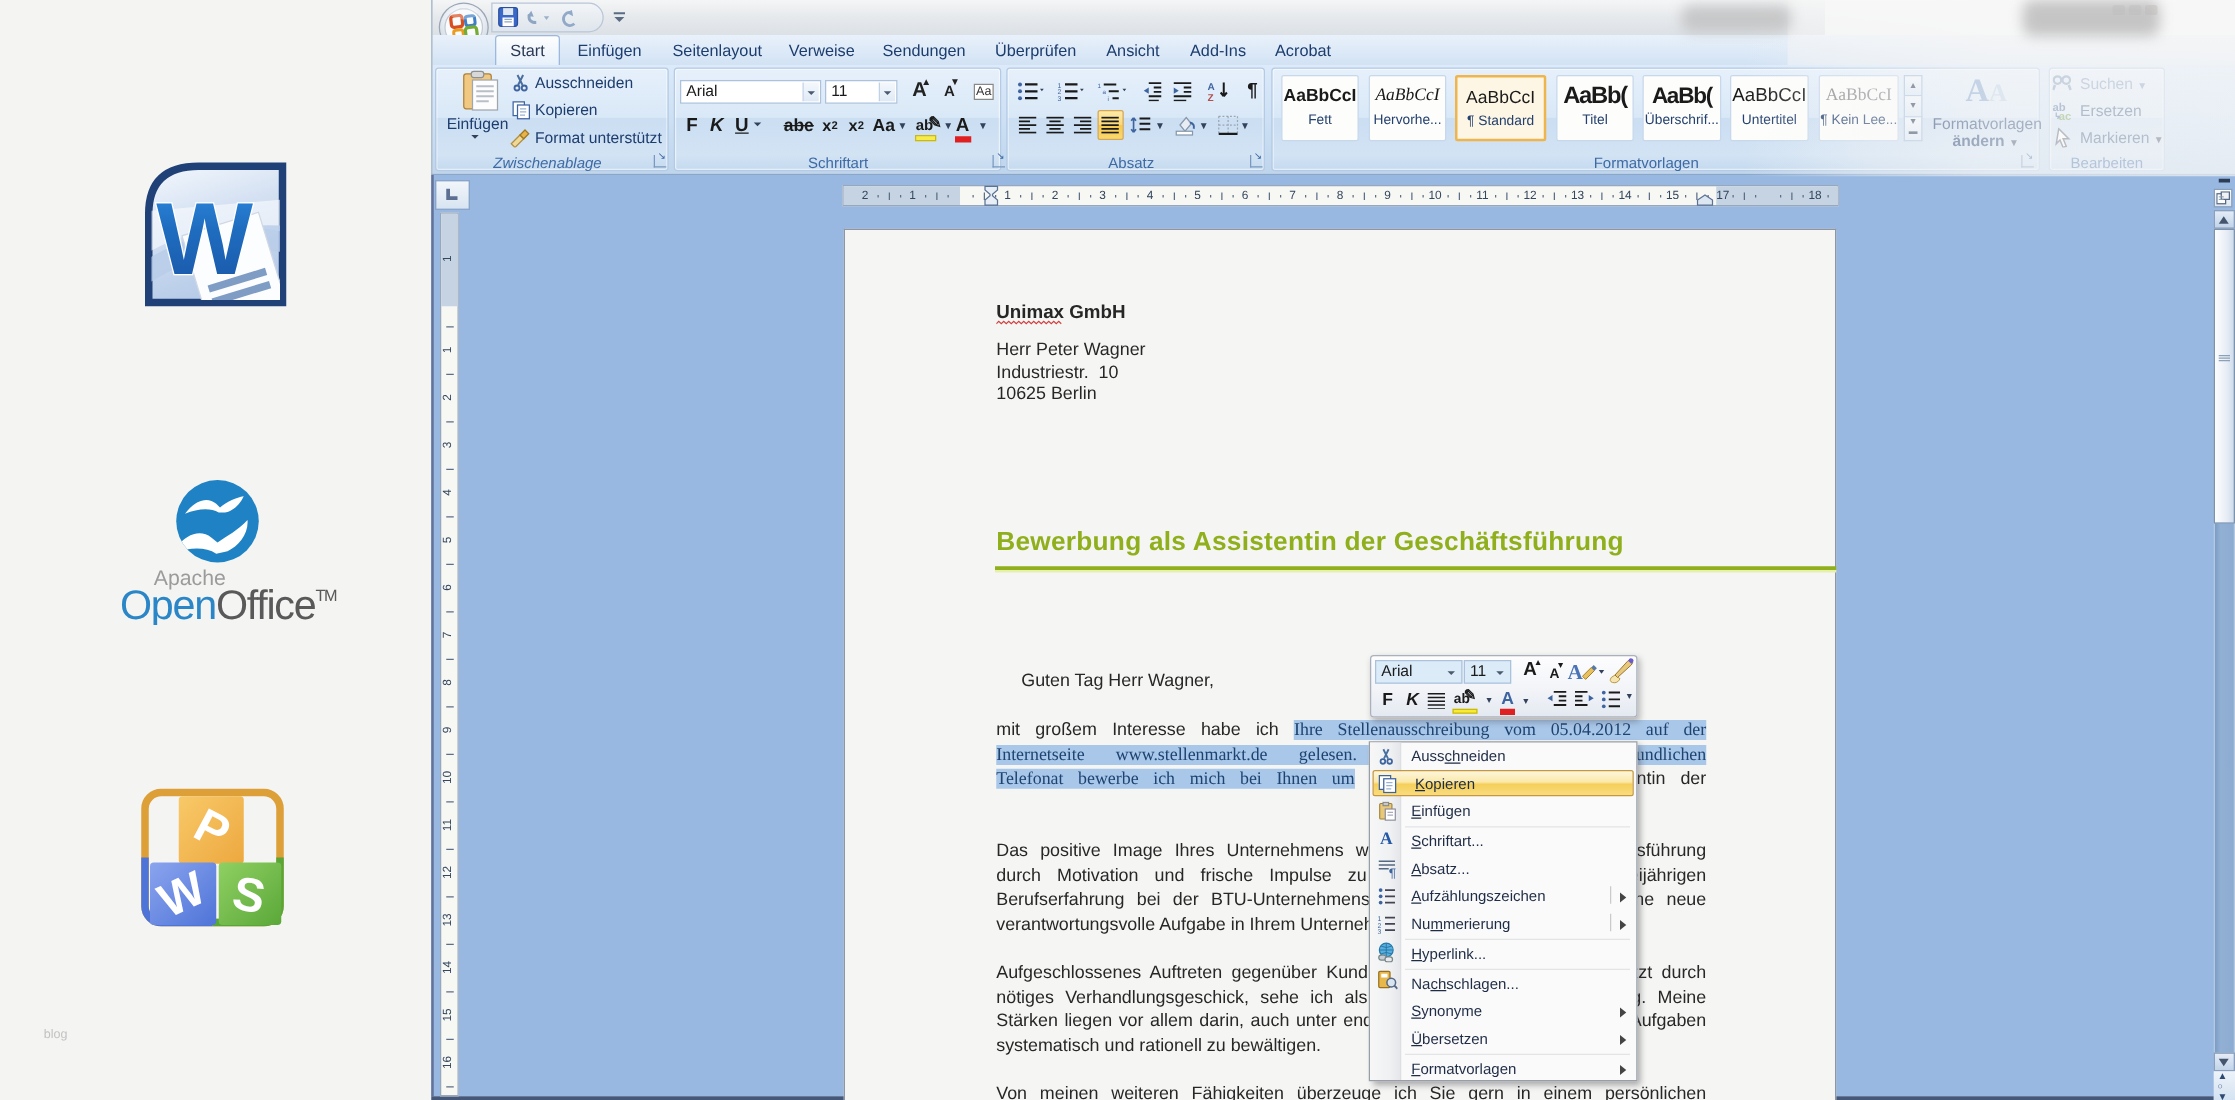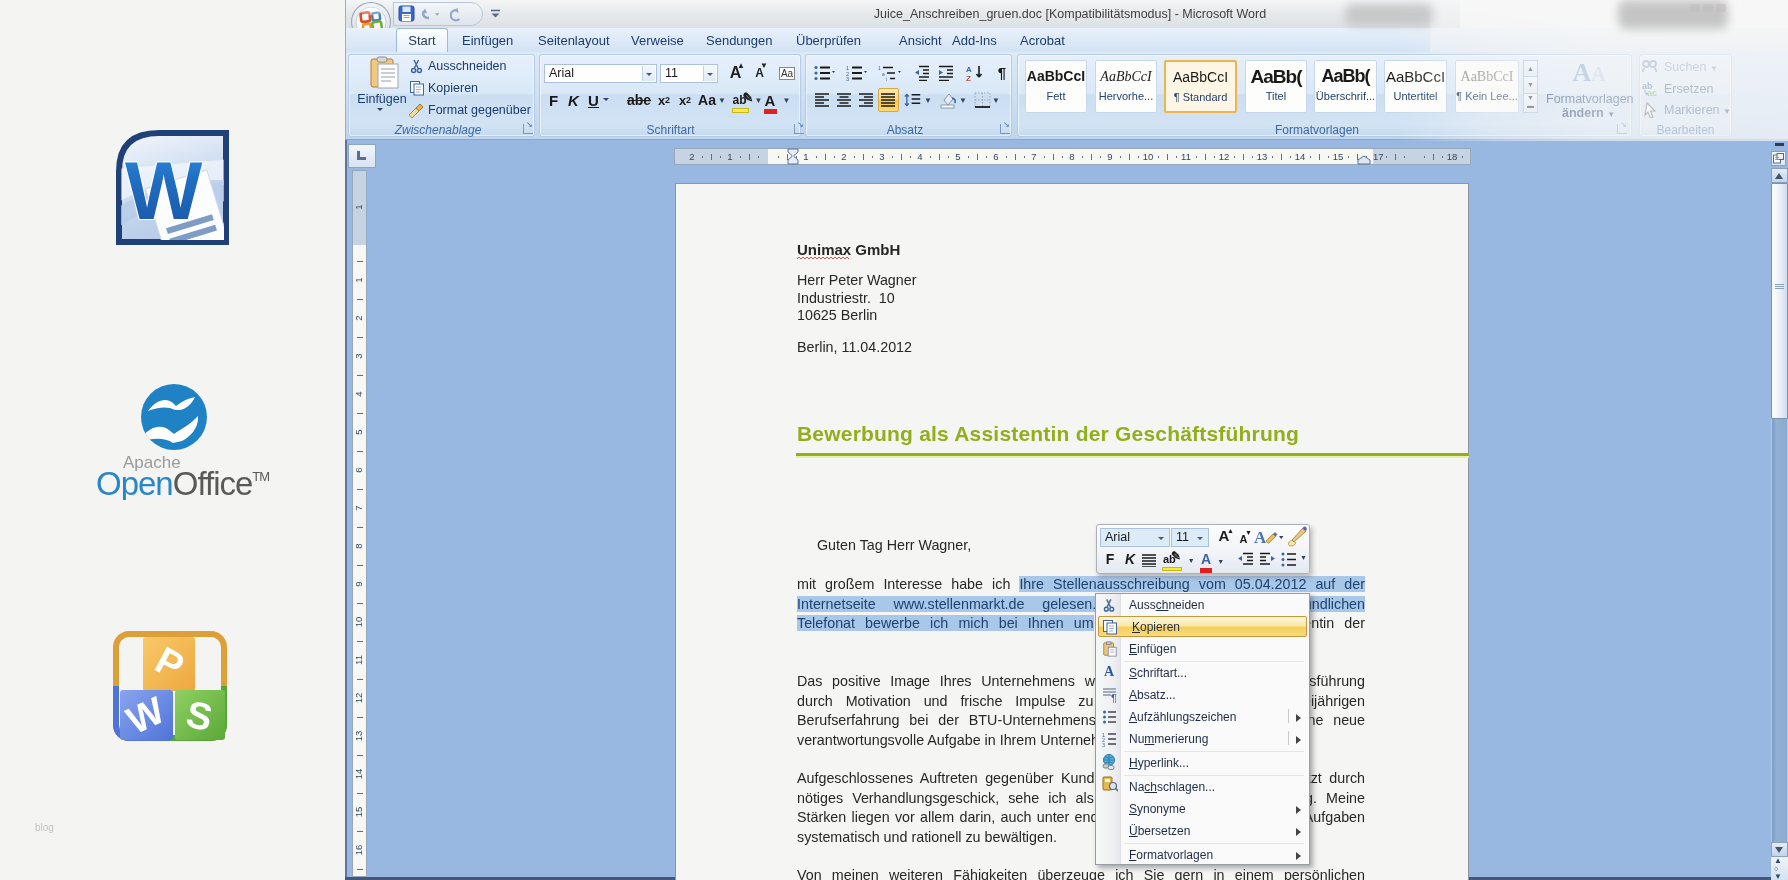--- a/index.html
+++ b/index.html
@@ -15,21 +15,21 @@
   .combo { background:#fff; border:1px solid #abc1dc; font-size:12.5px; color:#1a1a1a; line-height:17px; }
   .cdn { position:absolute; right:1px; top:1px; bottom:1px; width:13px; background:linear-gradient(#f4f8fc,#dfeaf6); border-left:1px solid #c0d2e8; }
   .cdn:after { content:""; position:absolute; left:3px; top:7px; border:3.5px solid transparent; border-top-color:#4a5a70; }
   .rbtn { display:flex; align-items:center; justify-content:center; }
   .cell { width:62px; height:53px; background:#fdfdfc; border:1px solid #c8d8ec; border-radius:2px; text-align:center; overflow:hidden; }
   .cell .cp { font-size:14px; margin-top:6px; line-height:19px; color:#1a1a1a; white-space:nowrap; }
   .cell .cl { font-size:11px; color:#23406e; margin-top:4px; white-space:nowrap; }
   .cell.sel { border:2px solid #eeb54c; background:#fdf6e4; }
   .doc, .docj { font-size:14.3px; color:#272727; width:568px; line-height:19.5px; white-space:nowrap; }
   .docj { text-align:justify; text-align-last:justify; white-space:normal; }
-  .hl { background:#a9c7e9; color:#1d4370; }
+  .hl { background:#a9c7e9; color:#1d4370;font-family:Liberation Serif, serif; }
   .mi { position:absolute; left:0; width:100%; height:22px; line-height:22px; padding-left:33px; font-size:12px; color:#1f2c45; }
   .mi.hi { background:linear-gradient(#fdf6dc,#fbe9a9 45%,#f5cf5a 55%,#f8dc7e); border:1px solid #c6973f; border-radius:2px; width:209px; left:2px; height:21px; line-height:20px; }
   .sep { position:absolute; left:28px; width:180px; height:1px; background:#e2e4e6; }
   .arr { position:absolute; left:200px; width:0; height:0; border:4px solid transparent; border-left:5px solid #444; }
   .vline { position:absolute; left:192px; width:1px; height:14px; background:#c8cacc; }
 </style>
 </head>
 <body>
 <div id="root">
 
@@ -107,21 +107,20 @@
     <text x="15" y="100" font-size="38" font-weight="bold" fill="#ffffff" transform="rotate(-25 34 86)">W</text>
     <rect x="63" y="62" width="50" height="50" rx="3" fill="url(#wpsS)"></rect>
     <text x="75" y="101" font-size="38" font-weight="bold" fill="#ffffff" transform="rotate(12 88 86)">S</text>
   </svg>
 
   <div class="abs" style="left:35px;top:822px;font-size:10px;color:#c2c2c2;">blog</div>
 
   <div id="win" class="abs" style="left:345px;top:0;width:1443px;height:880px;">
 
     <div class="abs" style="left:0;top:0;width:1443px;height:28px;background:linear-gradient(#f4f5f6,#e6e9ec 50%,#dce1e6);border-left:1px solid #9badc4;"></div>
-    <div class="abs" style="left:425px;top:7px;width:600px;text-align:center;font-size:12.5px;color:#3e3e3e;">Juice_Anschreiben_gruen.doc [Kompatibilitätsmodus]  -  Microsoft Word</div>
 
     <div class="abs" style="left:48px;top:2px;width:90px;height:24px;border:1px solid #b9c6d8;border-radius:0 12px 12px 0;background:linear-gradient(#f2f5f8,#dfe5ec);"></div>
 
     <svg class="abs" style="left:5px;top:1px;" width="42" height="42" viewBox="0 0 42 42">
       <defs>
         <radialGradient id="orb" cx="0.5" cy="0.3" r="0.8">
           <stop offset="0" stop-color="#fdfeff"></stop>
             <stop offset="0.55" stop-color="#e7ecf2"></stop>
             <stop offset="1" stop-color="#c4ccd8"></stop>
         </radialGradient>
@@ -156,21 +155,21 @@
 
     <div class="abs" style="left:0;top:28px;width:1443px;height:24px;background:linear-gradient(#e9f1fb,#d2e2f4);border-left:1px solid #9badc4;"></div>
 
     <div class="abs" style="left:51px;top:28px;width:52px;height:24px;background:linear-gradient(#fdfefe,#e7f0fa);border:1px solid #9cb9dd;border-bottom:none;border-radius:3px 3px 0 0;"></div>
     <div class="abs" style="left:51px;top:33px;width:52px;text-align:center;font-size:13px;color:#2a3a55;">Start</div>
     <div class="abs" style="left:117px;top:33px;font-size:13px;color:#1c3d6e;">Einfügen</div>
     <div class="abs" style="left:193px;top:33px;font-size:13px;color:#1c3d6e;">Seitenlayout</div>
     <div class="abs" style="left:286px;top:33px;font-size:13px;color:#1c3d6e;">Verweise</div>
     <div class="abs" style="left:361px;top:33px;font-size:13px;color:#1c3d6e;">Sendungen</div>
     <div class="abs" style="left:451px;top:33px;font-size:13px;color:#1c3d6e;">Überprüfen</div>
-    <div class="abs" style="left:540px;top:33px;font-size:13px;color:#1c3d6e;margin-left:14px;">Ansicht</div>
+    <div class="abs" style="left:540px;top:33px;font-size:13px;color:#1c3d6e;">Ansicht</div>
     <div class="abs" style="left:607px;top:33px;font-size:13px;color:#1c3d6e;">Add-Ins</div>
     <div class="abs" style="left:675px;top:33px;font-size:13px;color:#1c3d6e;">Acrobat</div>
 
     <div id="ribbon" class="abs" style="left:0;top:52px;width:1443px;height:88px;background:linear-gradient(#dceafa,#c7dcf1 70%,#bed5ec);border-left:1px solid #9badc4;border-bottom:1px solid #8ba7c7;"></div>
 
     <div class="abs grp" style="left:3px;top:54px;width:187px;height:83px;"></div>
     <div class="abs glab" style="left:3px;top:123px;width:180px;font-style:italic;">Zwischenablage</div>
     <div class="abs dlg" style="left:178px;top:124px;"></div>
 
     <svg class="abs" style="left:22px;top:56px;" width="36" height="34" viewBox="0 0 36 34">
@@ -191,21 +190,21 @@
     <svg class="abs" style="left:64px;top:80px;" width="16" height="16" viewBox="0 0 16 16">
       <rect x="1.5" y="1.5" width="9" height="11" fill="#fff" stroke="#3e64a0"></rect>
       <rect x="5" y="4" width="9.5" height="11" fill="#fff" stroke="#3e64a0"></rect>
       <path d="M7 7h5M7 9.5h5M7 12h4" stroke="#9ab2d0" stroke-width="1"></path>
     </svg>
     <div class="abs" style="left:83px;top:81px;font-size:12.5px;color:#1c3d6e;">Kopieren</div>
     <svg class="abs" style="left:62px;top:102px;" width="18" height="16" viewBox="0 0 18 16">
       <path d="M2 13 L9 6 l3 3 -7 7z" fill="#f0d898" stroke="#b09040"></path>
       <path d="M9 6 l4-4 3 3 -4 4z" fill="#e8b24c" stroke="#a07820"></path>
     </svg>
-    <div class="abs" style="left:83px;top:103px;font-size:12.5px;color:#1c3d6e;">Format gegenüber</div>
+    <div class="abs" style="left:83px;top:103px;font-size:12.5px;color:#1c3d6e;">Format unterstützt</div>
 
     <div class="abs grp" style="left:194px;top:54px;width:262px;height:83px;"></div>
     <div class="abs glab" style="left:194px;top:123px;width:263px;">Schriftart</div>
     <div class="abs dlg" style="left:449px;top:124px;"></div>
     <div class="abs combo" style="left:199px;top:64px;width:113px;height:19px;"><span style="margin-left:4px;">Arial</span><span class="cdn"></span></div>
     <div class="abs combo" style="left:315px;top:64px;width:58px;height:19px;"><span style="margin-left:4px;">11</span><span class="cdn"></span></div>
     <div class="abs rbtn" style="left:379px;top:60px;width:23px;height:26px;">
         <span style="font-size:16px;font-weight:bold;color:#222;">A</span>
         <span style="position:absolute;right:2px;top:1px;font-size:8px;color:#222;">▲</span>
       </div>
@@ -568,21 +567,20 @@
     <div class="abs" style="left:1000px;top:4px;width:88px;height:22px;background:#bdbdbd;border-radius:8px;filter:blur(5px);opacity:0.75;"></div>
     <div class="abs" style="left:1273px;top:0px;width:110px;height:29px;background:#b9b9b9;border-radius:8px;filter:blur(5px);opacity:0.8;"></div>
 
     <div class="abs" style="left:452px;top:241px;font-size:15px;font-weight:bold;color:#262626;">Unimax GmbH</div>
     <svg class="abs" style="left:452px;top:256px;" width="54" height="4" viewBox="0 0 54 4">
         <path d="M0 3 l2 -2 2 2 2 -2 2 2 2 -2 2 2 2 -2 2 2 2 -2 2 2 2 -2 2 2 2 -2 2 2 2 -2 2 2 2 -2 2 2 2 -2 2 2 2 -2 2 2 2 -2 2 2 2 -2 2 2" stroke="#d04040" stroke-width="0.9" fill="none"></path>
       </svg>
     <div class="abs doc" style="left:452px;top:271px;">Herr Peter Wagner</div>
     <div class="abs doc" style="left:452px;top:288.5px;">Industriestr.&nbsp; 10</div>
     <div class="abs doc" style="left:452px;top:306px;">10625 Berlin</div>
-    <div class="abs doc" style="left:452px;top:338px;">Berlin, 11.04.2012</div>
 
     <div class="abs" id="headline" style="left:452px;top:422px;font-size:21px;font-weight:bold;color:#90af1d;letter-spacing:0.2px;">Bewerbung als Assistentin der Geschäftsführung</div>
     <div class="abs" style="left:451px;top:453px;width:673px;height:3px;background:#90af1d;"></div>
     <div class="abs" style="left:451px;top:456px;width:673px;height:2px;background:#e7efad;"></div>
 
     <div class="abs doc" style="left:472px;top:536px;">Guten Tag Herr Wagner,</div>
 
     <div class="abs docj" style="left:452px;top:575px;">mit großem Interesse habe ich <span class="hl">Ihre Stellenausschreibung vom 05.04.2012 auf der</span></div>
     <div class="abs docj" style="left:452px;top:594.5px;"><span class="hl">Internetseite www.stellenmarkt.de gelesen. Nach dem gestrigen freundlichen</span></div>
     <div class="abs docj" style="left:452px;top:614px;"><span class="hl">Telefonat bewerbe ich mich bei Ihnen um</span> diese Arbeitsstelle der Assistentin der</div>

